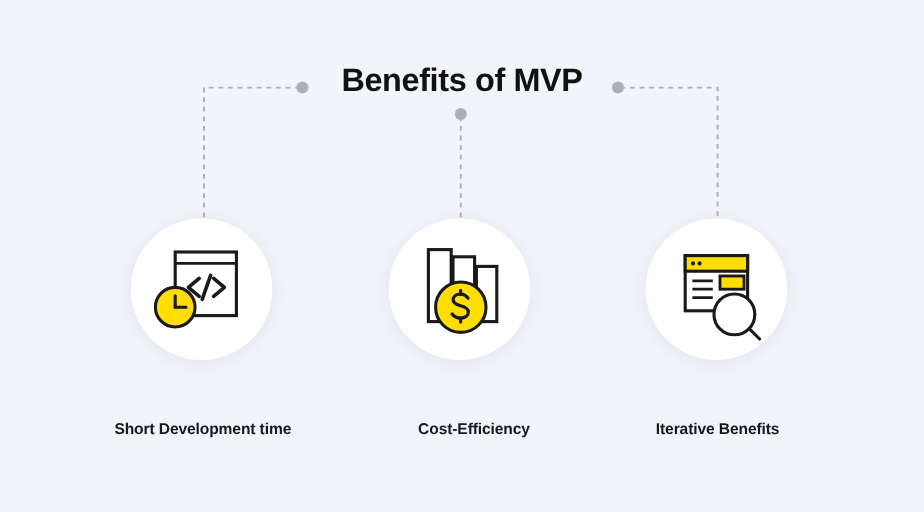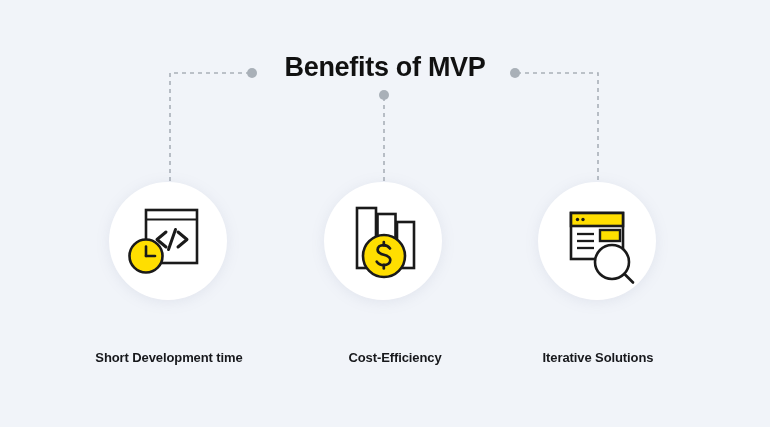--- a/index.html
+++ b/index.html
@@ -162,15 +162,15 @@
         <rect x="62" y="48" width="20" height="11" fill="#ffde00" stroke="#1a1a1a" stroke-width="2.4"></rect>
 
         <circle cx="74" cy="80" r="17" fill="#ffffff" stroke="#1a1a1a" stroke-width="2.6"></circle>
         <line x1="86.5" y1="92" x2="95" y2="100.5" stroke="#1a1a1a" stroke-width="2.6" stroke-linecap="round"></line>
       </svg>
     </div>
   </div>
 
   <div class="caption cap-1">Short Development time</div>
   <div class="caption cap-2">Cost-Efficiency</div>
-  <div class="caption cap-3">Iterative Solutions</div>
+  <div class="caption cap-3">Iterative Benefits</div>
 
 </div>
 
 </body></html>

